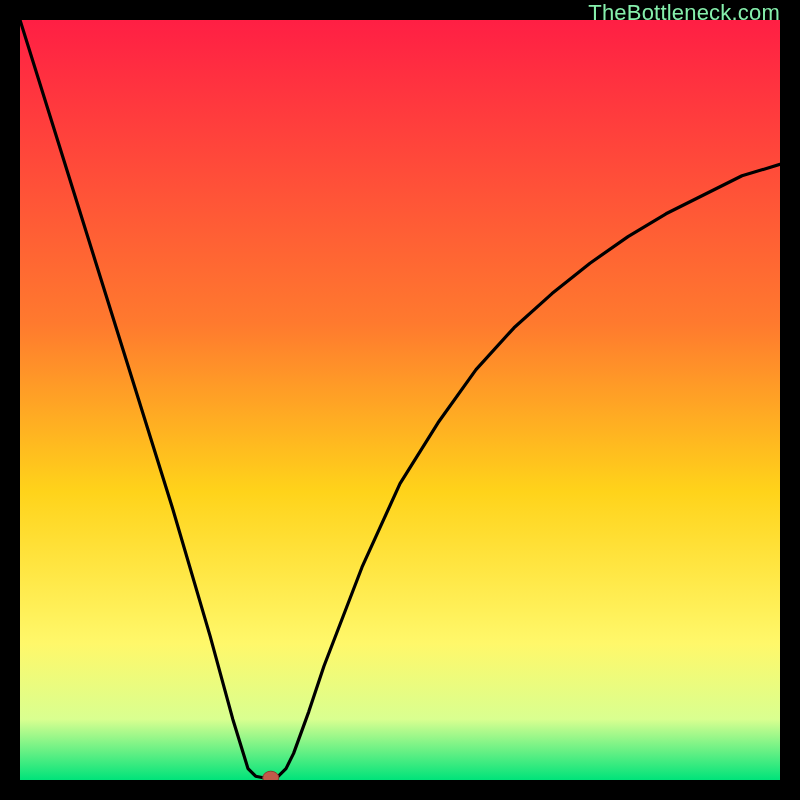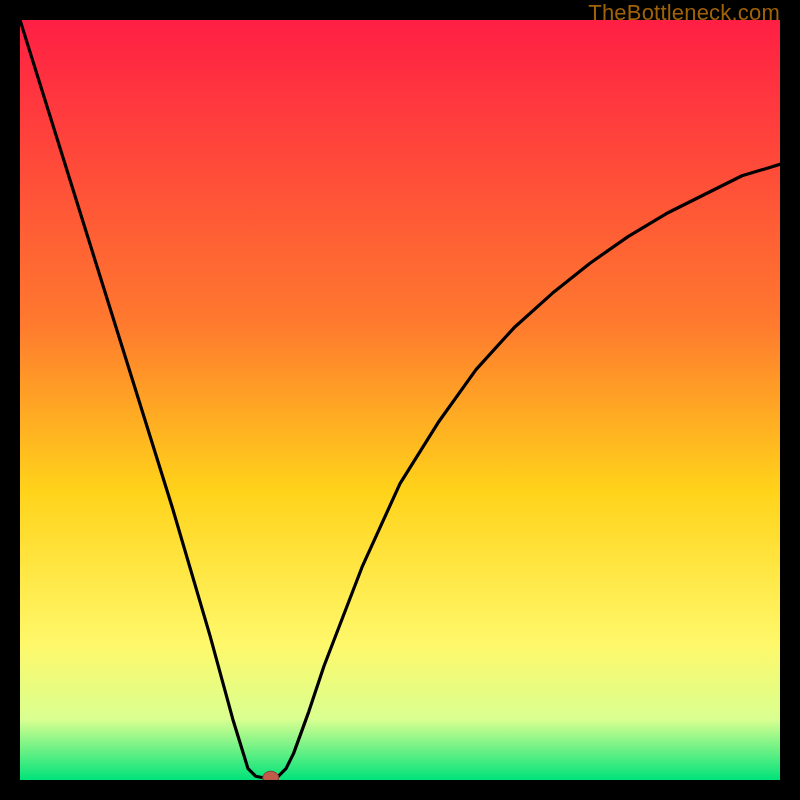--- a/index.html
+++ b/index.html
@@ -24,21 +24,21 @@
     top: 0;
     width: 760px;
     height: 760px;
   }
   .watermark {
     position: absolute;
     top: 0;
     right: 20px;
     font-family: Arial, Helvetica, sans-serif;
     font-size: 22px;
-    color: #a16207;
+    color: #86efac;
     letter-spacing: 0.2px;
     user-select: none;
   }
   svg {
     display: block;
   }
 </style>
 </head>
 <body>
 

